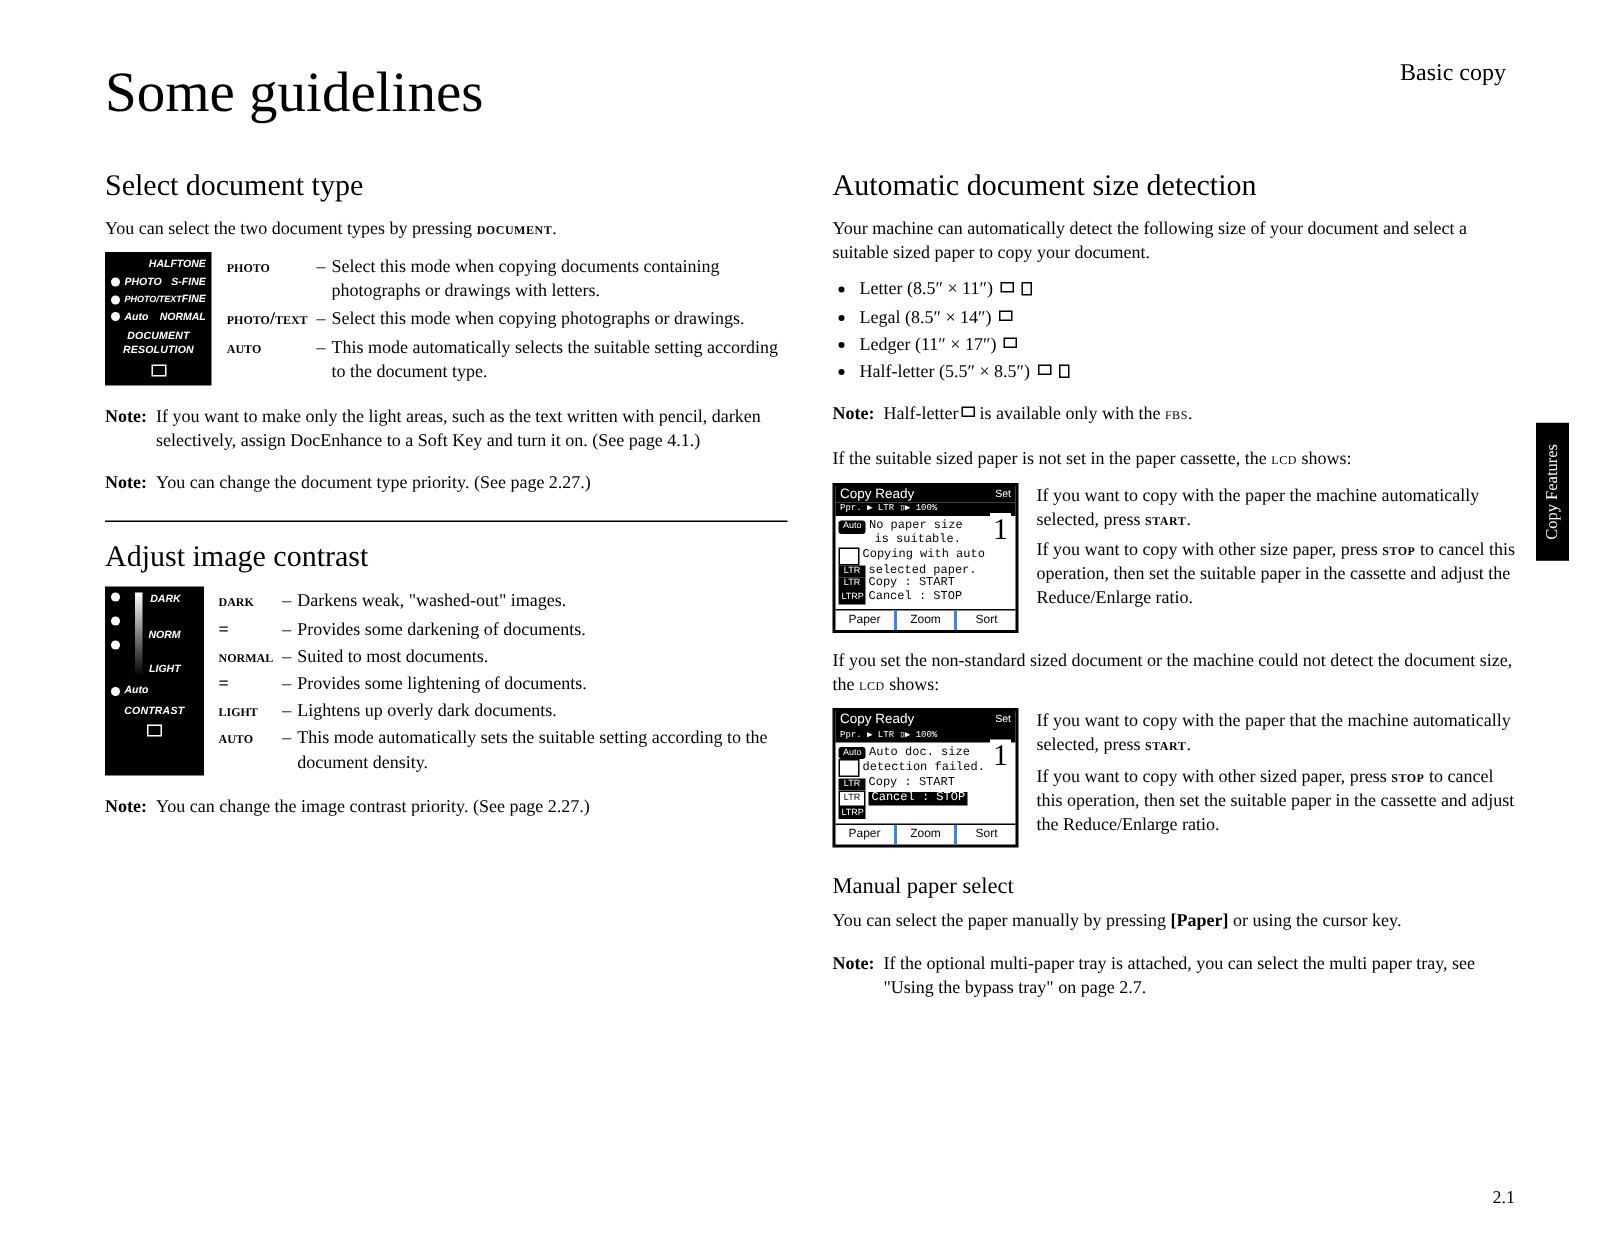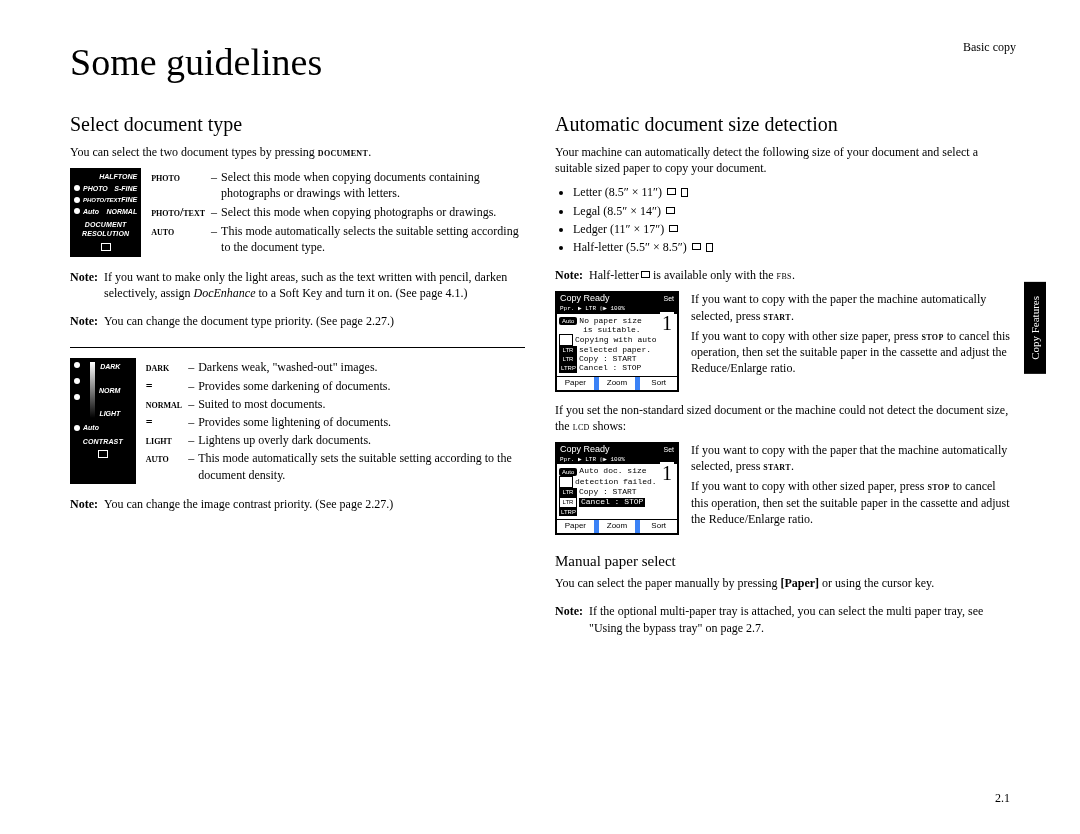--- a/index.html
+++ b/index.html
@@ -8,22 +8,22 @@
     height: 834px;
     background: #fff;
     font-family: Georgia, "Times New Roman", serif;
     color: #000;
     position: relative;
     padding: 40px 70px 30px 70px;
   }
   .header-right {
     position: absolute;
     top: 40px;
-    right: 64px;
-    font-size: 12px;
+    right: 76px;
+    font-size: 16px;
   }
   h1.title {
     font-size: 38px;
     font-weight: 400;
     margin-bottom: 27px;
   }
   .columns {
     display: flex;
     gap: 30px;
   }
@@ -39,21 +39,21 @@
   }
   h3.sub {
     font-size: 15px;
     font-weight: 400;
     margin-top: 16px;
     margin-bottom: 4px;
   }
   .intro { margin-bottom: 8px; }
   .sc { font-variant: small-caps; letter-spacing: .03em; }
   .b { font-weight: 700; }
-  .i { font-style: italic; }
+  .i { }
   .divider {
     border: none;
     border-top: 1px solid #000;
     margin: 18px 0 10px 0;
   }
 
   
   .panel-row { display:flex; gap:10px; margin-bottom:10px;}
   .panel-doc, .panel-contrast {
     background:#000; color:#fff; font-family: Arial, sans-serif;
@@ -106,21 +106,21 @@
     font-size:20px; font-weight:400; background:#fff; padding:0 2px;
   }
   .lcd .line { display:flex; align-items:center; gap:2px; }
   .lcd .autobtn { background:#000; color:#fff; font-size:6px; padding:1px 3px; border-radius:2px; font-family:Arial,sans-serif;}
   .lcd .blk { background:#000; color:#fff; font-size:6px; padding:1px 2px; width:18px; text-align:center; font-family:Arial,sans-serif;}
   .lcd .icon { width:14px; height:12px; border:1px solid #000; display:inline-block;}
   .lcd .foot {
     border-top:1px solid #000; display:flex; font-family: Arial,sans-serif;
     font-size:8px;
   }
-  .lcd .foot span { flex:1; text-align:center; padding:2px 0; border-right:5px solid #3b82f6;}
+  .lcd .foot span { flex:1; text-align:center; padding:2px 0; border-right:2px solid #3b82f6;}
   .lcd .foot span:last-child { border-right:none;}
   .lcd-text { font-size:12px; }
   .lcd-text p { margin-bottom:4px;}
 
   .side-tab {
     position:absolute; right:34px; top:282px;
     background:#000; color:#fff;
     writing-mode: vertical-rl; transform: rotate(180deg);
     font-size:11px; padding:14px 5px; font-family: Georgia, serif;
   }
@@ -195,20 +195,21 @@
         <span>If you want to make only the light areas, such as the text written with pencil, darken selectively, assign </span><span class="i">DocEnhance</span><span> to a Soft Key and turn it on. (See page 4.1.)</span>
       </span>
     </div>
     <div class="note-row">
       <span class="nk">Note:</span>
       <span class="nt">You can change the document type priority. (See page 2.27.)</span>
     </div>
 
     <hr class="divider">
 
+    <h2 class="sec">Adjust image contrast</h2>
 
     <div class="panel-row">
       <div class="panel-contrast">
         <div class="wrap">
           <div style="display:flex;flex-direction:column;gap:10px;align-items:center;">
             <span class="dot"></span>
               <span class="dot"></span>
               <span class="dot"></span>
           </div>
           <div class="bar" style="height:56px"></div>
@@ -279,20 +280,23 @@
       <li><span>Half-letter (5.5″ × 8.5″)</span> <span class="ori"></span> <span class="ori port"></span></li>
     </ul>
 
     <div class="note-row">
       <span class="nk">Note:</span>
       <span class="nt">
         <span>Half-letter</span><span class="ori"></span><span> is available only with the </span><span class="sc">fbs</span><span>.</span>
       </span>
     </div>
 
+    <p style="margin-top:14px;">
+      <span>If the suitable sized paper is not set in the paper cassette, the </span><span class="sc">lcd</span><span> shows:</span>
+    </p>
 
     <div class="lcd-row">
       <div class="lcd">
         <div class="top">
             <span><span>Copy</span> <span>Ready</span></span>
             <span class="sm">Set</span>
           </div>
         <div class="bar2">
             <span>Ppr. ▶ LTR    ▯▶ 100%</span>
           </div>

